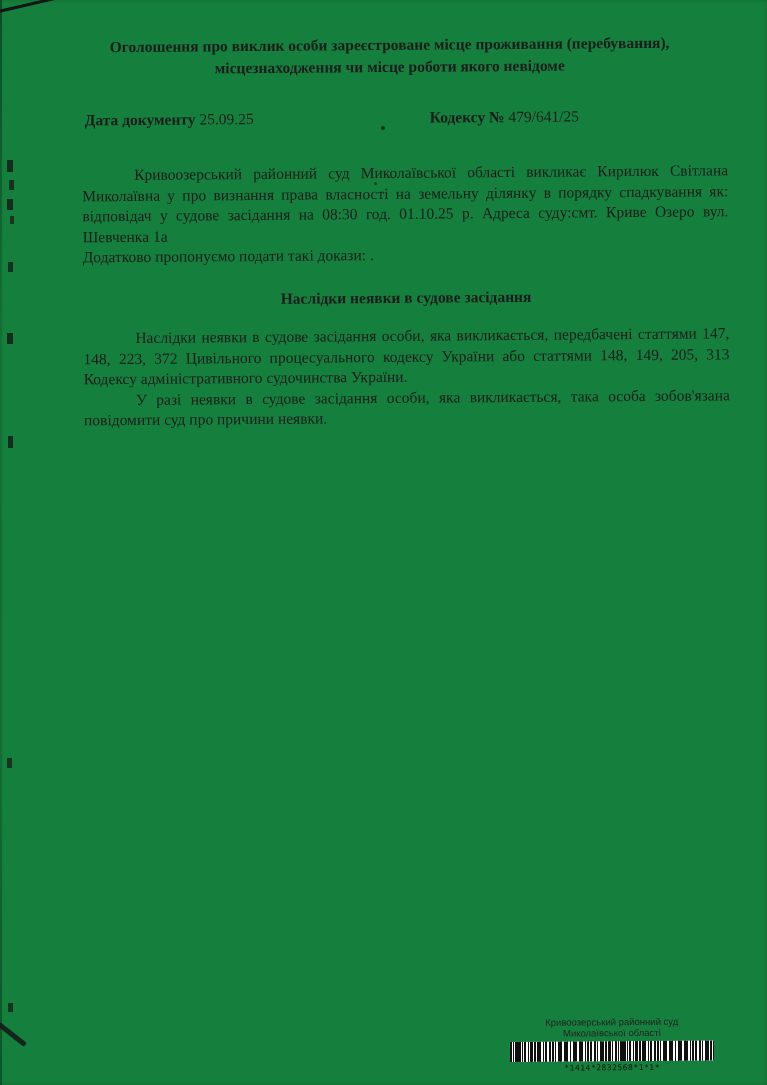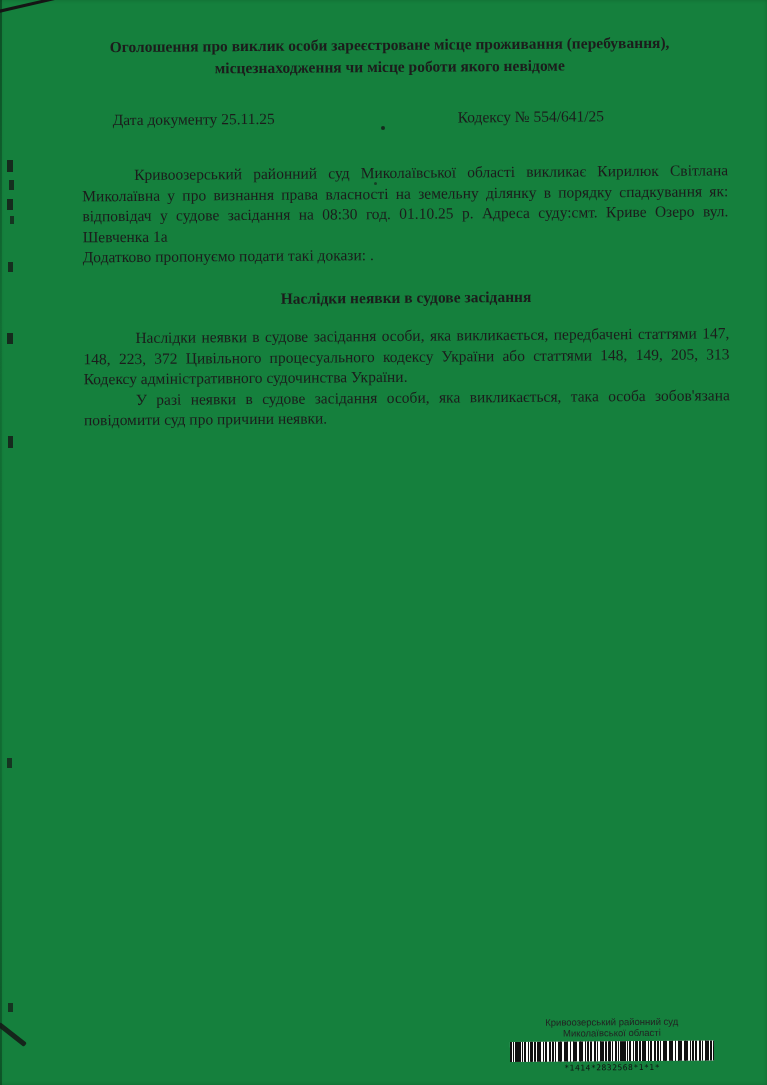--- a/index.html
+++ b/index.html
@@ -38,21 +38,21 @@
   .meta-row {
     position: absolute;
     top: 108px;
     left: 88px;
     right: 38px;
     font-size: 15.5px;
     line-height: 20px;
   }
   .meta-date { position: absolute; left: 0; top: 0; }
   .meta-case { position: absolute; left: 345px; top: 0; }
-  .meta-row b { font-weight: normal; margin-left: 28px; }
+  .meta-row b { font-weight: bold; }
   .doc-body {
     position: absolute;
     top: 163px;
     left: 85px;
     right: 36px;
     font-size: 15.5px;
     line-height: 20.5px;
     text-align: justify;
   }
   .para-indent { text-indent: 52px; margin: 0; }
@@ -127,25 +127,25 @@
   <div class="scan-content">
 
     <div class="doc-title">
       <div>Оголошення про виклик особи зареєстроване місце проживання (перебування),</div>
       <div>місцезнаходження чи місце роботи якого невідоме</div>
     </div>
 
     <div class="meta-row">
       <div class="meta-date">
         <b>Дата документу</b>
-        <span>25.11.25</span>
+        <span>25.09.25</span>
       </div>
       <div class="meta-case">
         <b>Кодексу №</b>
-        <span>554/641/25</span>
+        <span>479/641/25</span>
       </div>
     </div>
 
     <div class="doc-body">
       <p class="para-indent">Кривоозерський районний суд Миколаївської області викликає Кирилюк Світлана Миколаївна у про визнання права власності на земельну ділянку в порядку спадкування як: відповідач у судове засідання на 08:30 год. 01.10.25 р. Адреса суду:смт. Криве Озеро вул. Шевченка 1а</p>
       <p class="para-plain">Додатково пропонуємо подати такі докази: .</p>
       <p class="section-heading">Наслідки неявки в судове засідання</p>
       <p class="para-indent">Наслідки неявки в судове засідання особи, яка викликається, передбачені статтями 147, 148, 223, 372 Цивільного процесуального кодексу України або статтями 148, 149, 205, 313 Кодексу адміністративного судочинства України.</p>
       <p class="para-indent">У разі неявки в судове засідання особи, яка викликається, така особа зобов'язана повідомити суд про причини неявки.</p>
     </div>

